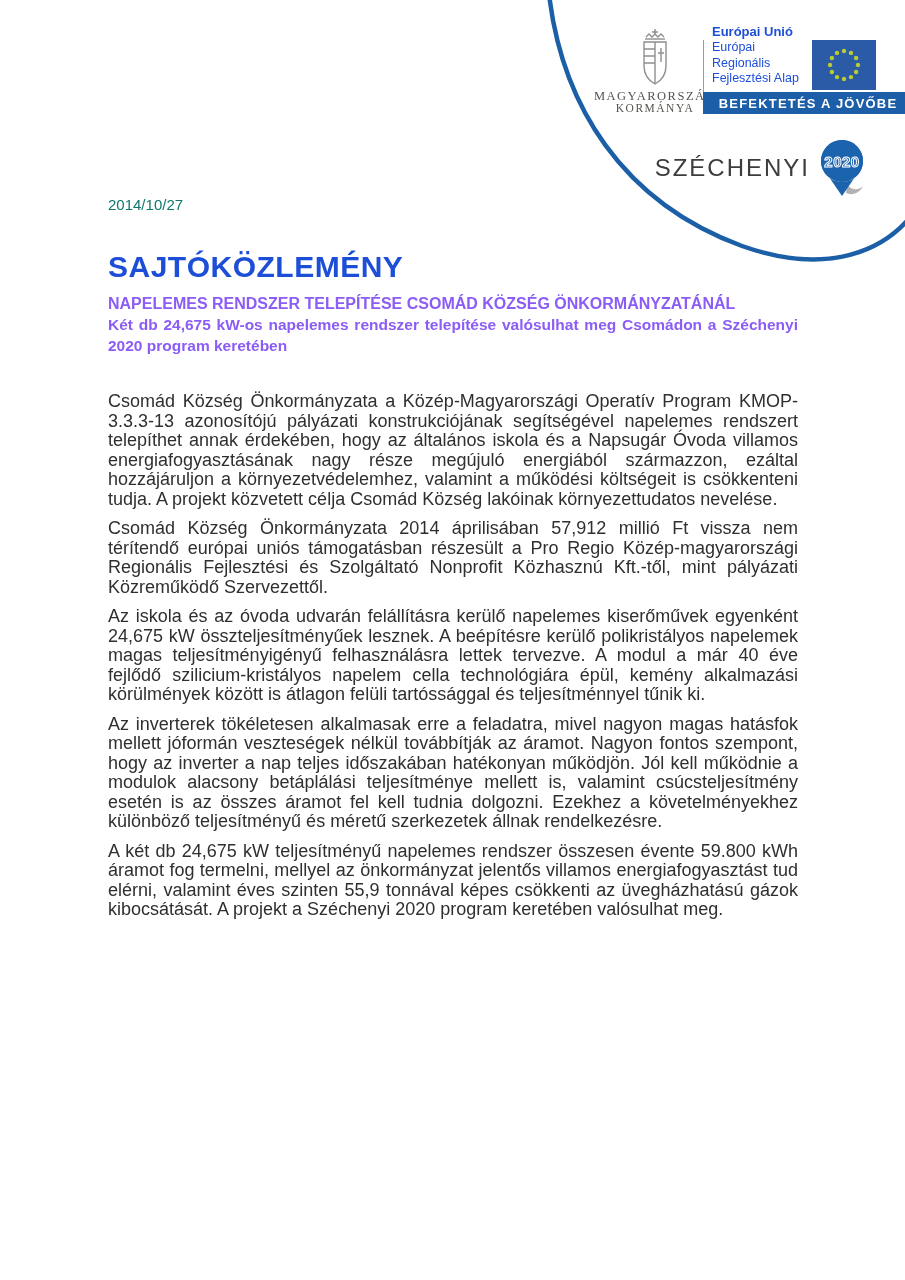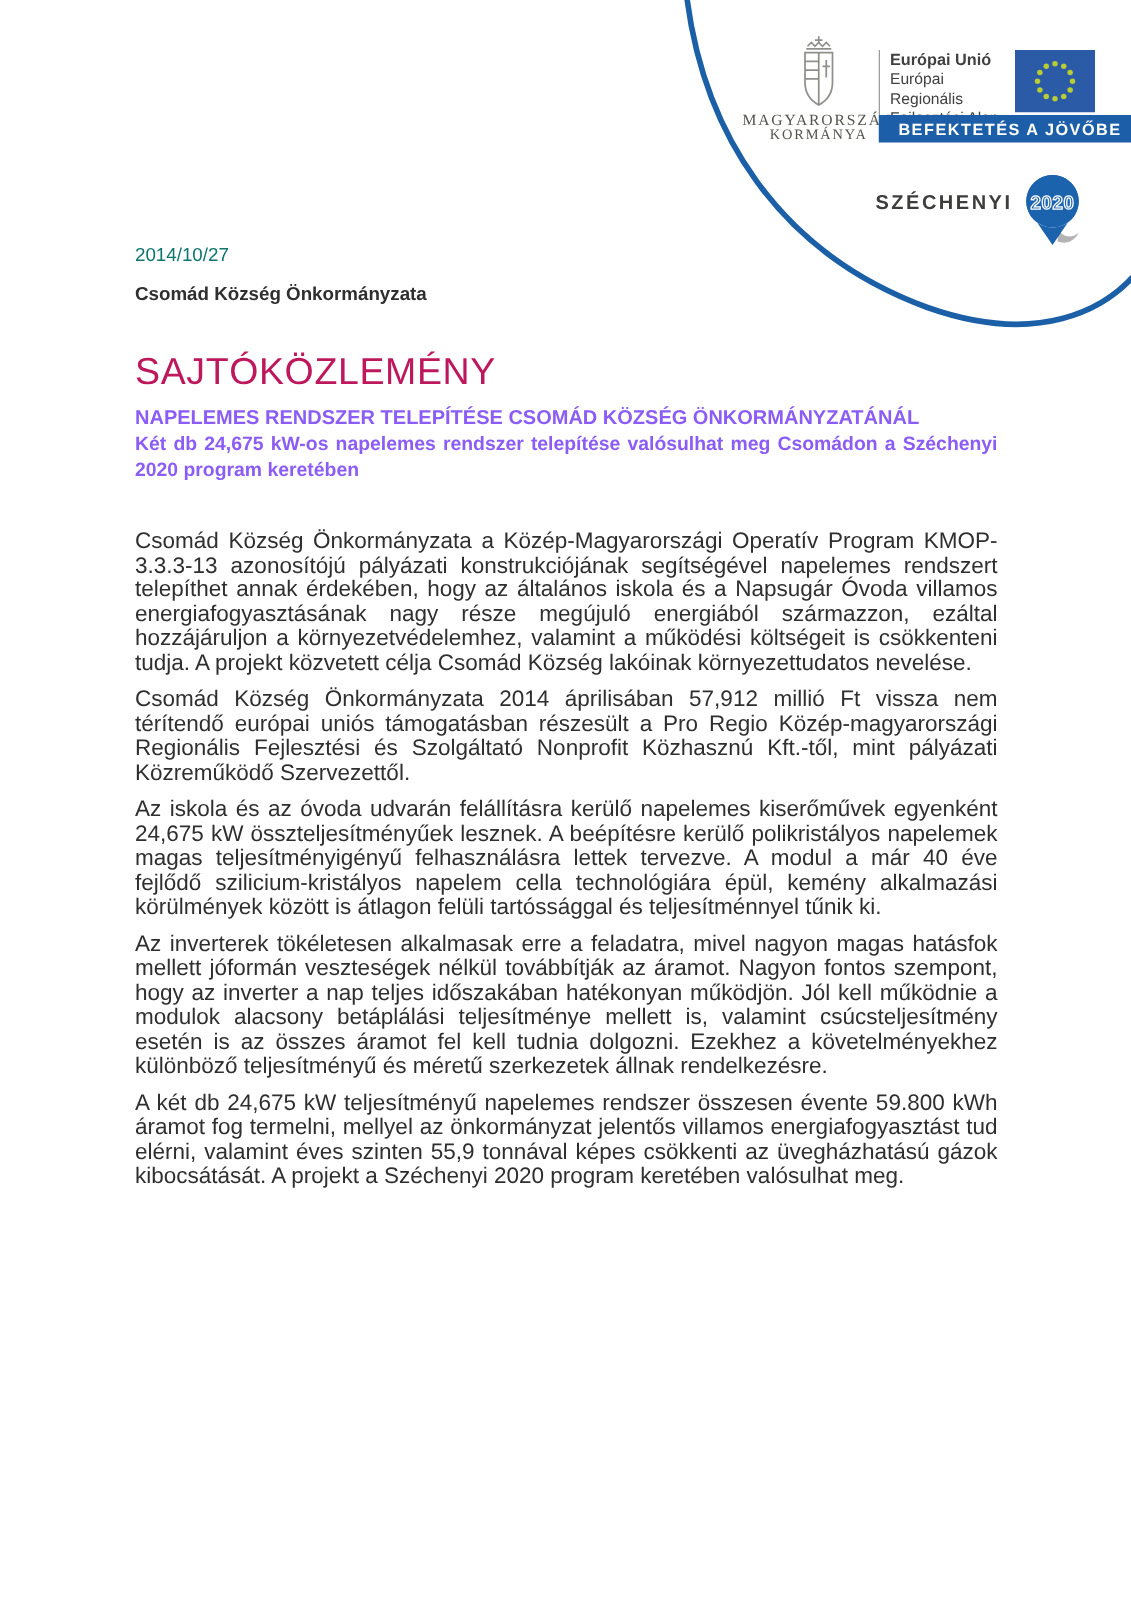--- a/index.html
+++ b/index.html
@@ -15,44 +15,44 @@
   .header-curve{position:absolute;left:0;top:0;width:905px;height:270px;pointer-events:none;}
   .coa{position:absolute;left:630px;top:28px;width:50px;height:62px;}
   .gov-name{
     position:absolute;left:585px;top:90px;width:140px;
     font-family:"Liberation Serif", serif;
     text-align:center;color:#54534e;line-height:12px;
   }
   .gov-name .l1{font-size:12.5px;letter-spacing:1.5px;}
   .gov-name .l2{font-size:11.5px;letter-spacing:1.5px;}
   .eu-divider{position:absolute;left:703px;top:40px;width:1px;height:52px;background:#9b9b98;}
-  .eu-text{position:absolute;left:712px;top:40px;width:100px;color:#404040;}
+  .eu-text{position:absolute;left:712px;top:24px;width:100px;color:#1d4ed8;}
   .eu-text .b{font-weight:bold;font-size:13px;line-height:16px;}
   .eu-text .r{font-size:12.5px;line-height:15.5px;}
   .eu-flag{position:absolute;left:812px;top:40px;width:64px;height:50px;}
   .banner{
     position:absolute;left:703px;top:92px;width:210px;height:22px;
     background:#1c5fa8;color:#ffffff;
     font-size:13px;font-weight:bold;letter-spacing:1.2px;
     display:flex;align-items:center;justify-content:center;
   }
   .szechenyi{position:absolute;left:620px;top:140px;width:250px;height:70px;}
   .szechenyi .word{
     position:absolute;right:60px;top:14px;
-    font-size:16px;font-weight:bold;letter-spacing:2px;color:#3d3d3c;
+    font-size:24px;font-weight:normal;letter-spacing:2px;color:#3d3d3c;
   }
   .sz-pin{position:absolute;right:2px;top:0;width:52px;height:60px;}
   
   .content{position:absolute;left:108px;top:196px;width:690px;}
   .date{font-size:15px;color:#0f766e;}
   .org{font-size:15px;font-weight:bold;margin-top:14px;color:#2f2f2f;}
   .title{
     margin-top:37px;
-    font-size:30px;font-weight:normal;letter-spacing:0.5px;
-    color:#be185d;
+    font-size:30px;font-weight:bold;letter-spacing:0.5px;
+    color:#1d4ed8;
   }
   .subtitle{margin-top:11px;font-size:16px;font-weight:bold;color:#8b5cf6;}
   .lead{
     margin-top:1px;font-size:15.5px;font-weight:bold;line-height:21px;
     text-align:justify;color:#8b5cf6;
   }
   .body-text p{
     margin:0 0 10px 0;
     font-size:18px;line-height:19.5px;
     text-align:justify;color:#2f2f2f;
@@ -114,21 +114,20 @@
     <svg class="sz-pin" viewBox="0 0 52 60" xmlns="http://www.w3.org/2000/svg">
       <path d="M31 45 C 36 50 42 51 47 46 C 44 53 36 56 30 53 Z" fill="#b3b3b3"></path>
       <path d="M26 0 a21 21 0 1 1 -0.01 0 Z M13 37 L26 56 L39 37 Z" fill="#1c63ad"></path>
       <circle cx="26" cy="21" r="21" fill="#1c63ad"></circle>
       <text x="26" y="27" text-anchor="middle" font-family="Liberation Sans, sans-serif" font-size="15" font-weight="bold" letter-spacing="0.5" fill="none" stroke="#ffffff" stroke-width="1">2020</text>
     </svg>
   </div>
 
   <div class="content">
     <div class="date">2014/10/27</div>
-    <div class="org">Csomád Község Önkormányzata</div>
     <h1 class="title" style="margin:37px 0 0 0;">SAJTÓKÖZLEMÉNY</h1>
     <div class="subtitle">NAPELEMES RENDSZER TELEPÍTÉSE CSOMÁD KÖZSÉG ÖNKORMÁNYZATÁNÁL</div>
     <div class="lead">Két db 24,675 kW-os napelemes rendszer telepítése valósulhat meg Csomádon a Széchenyi 2020 program keretében</div>
     <div class="body-text">
       <p>Csomád Község Önkormányzata a Közép-Magyarországi Operatív Program KMOP-3.3.3-13 azonosítójú pályázati konstrukciójának segítségével napelemes rendszert telepíthet annak érdekében, hogy az általános iskola és a Napsugár Óvoda villamos energiafogyasztásának nagy része megújuló energiából származzon, ezáltal hozzájáruljon a környezetvédelemhez, valamint a működési költségeit is csökkenteni tudja. A projekt közvetett célja Csomád Község lakóinak környezettudatos nevelése.</p>
       <p>Csomád Község Önkormányzata 2014 áprilisában 57,912 millió Ft vissza nem térítendő európai uniós támogatásban részesült a Pro Regio Közép-magyarországi Regionális Fejlesztési és Szolgáltató Nonprofit Közhasznú Kft.-től, mint pályázati Közreműködő Szervezettől.</p>
       <p>Az iskola és az óvoda udvarán felállításra kerülő napelemes kiserőművek egyenként 24,675 kW összteljesítményűek lesznek. A beépítésre kerülő polikristályos napelemek magas teljesítményigényű felhasználásra lettek tervezve. A modul a már 40 éve fejlődő szilicium-kristályos napelem cella technológiára épül, kemény alkalmazási körülmények között is átlagon felüli tartóssággal és teljesítménnyel tűnik ki.</p>
       <p>Az inverterek tökéletesen alkalmasak erre a feladatra, mivel nagyon magas hatásfok mellett jóformán veszteségek nélkül továbbítják az áramot. Nagyon fontos szempont, hogy az inverter a nap teljes időszakában hatékonyan működjön. Jól kell működnie a modulok alacsony betáplálási teljesítménye mellett is, valamint csúcsteljesítmény esetén is az összes áramot fel kell tudnia dolgozni. Ezekhez a követelményekhez különböző teljesítményű és méretű szerkezetek állnak rendelkezésre.</p>
       <p>A két db 24,675 kW teljesítményű napelemes rendszer összesen évente 59.800 kWh áramot fog termelni, mellyel az önkormányzat jelentős villamos energiafogyasztást tud elérni, valamint éves szinten 55,9 tonnával képes csökkenti az üvegházhatású gázok kibocsátását. A projekt a Széchenyi 2020 program keretében valósulhat meg.</p>
     </div>

